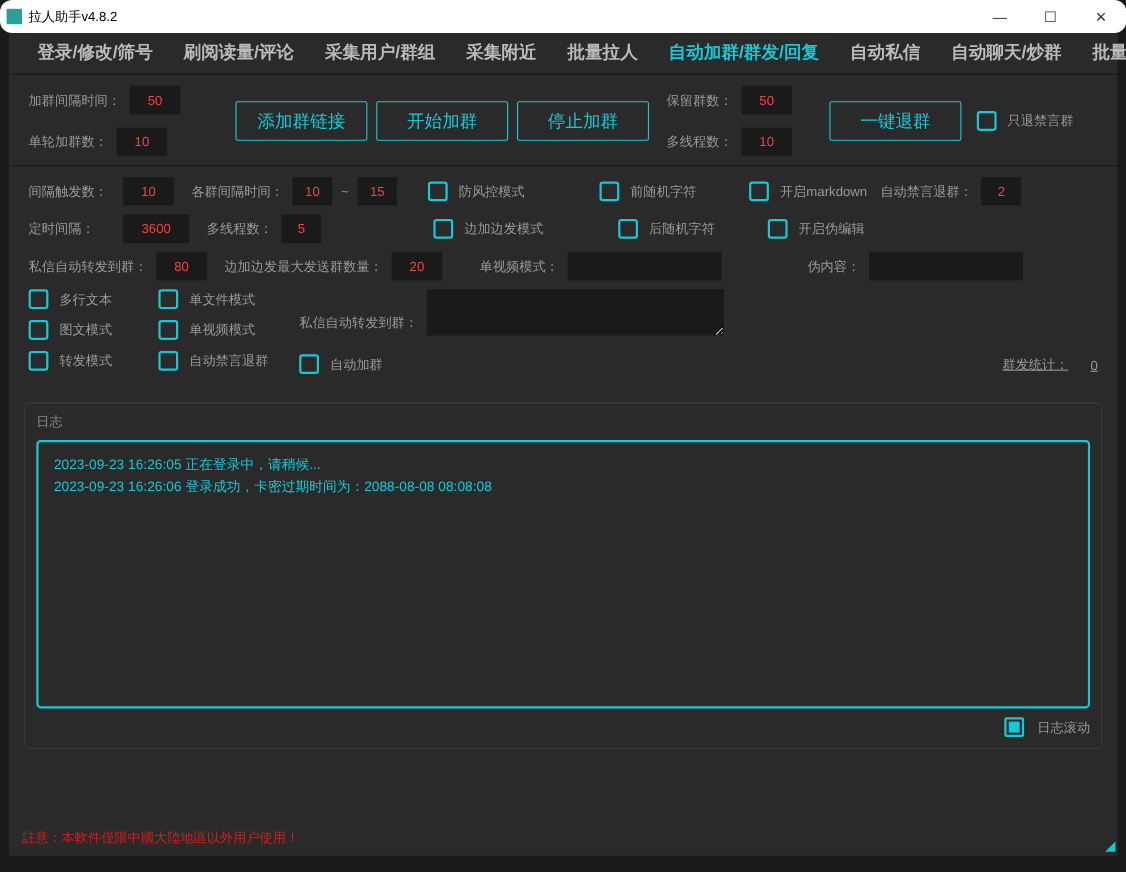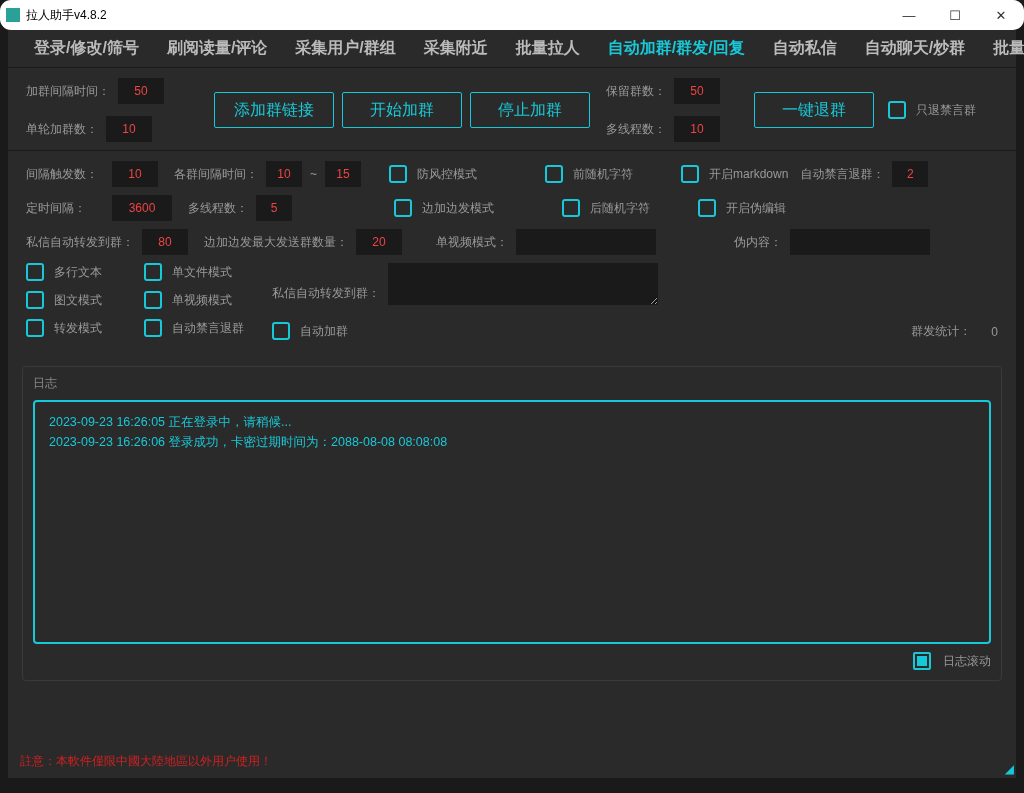--- a/index.html
+++ b/index.html
@@ -187,21 +187,21 @@
       </div>
       <div style="display:flex; flex-direction:column; gap:0;">
         <div style="height:22px"></div>
         <span class="lbl">私信自动转发到群：</span>
         <div class="chkgrp" style="margin-top:20px;">
             <span class="chk"></span>
             <span class="lbl">自动加群</span>
           </div>
       </div>
       <textarea class="multiline" style=""></textarea>
-      <div style="margin-left:auto; display:flex; align-items:center; gap:20px; align-self:flex-end;">
+      <div style="margin-left:auto; display:flex; align-items:center; gap:20px; align-self:flex-end;text-decoration:underline;">
         <span class="lbl">群发统计：</span>
         <span class="lbl">0</span>
       </div>
     </div>
   </div>
 
   <div class="log-section">
     <div class="log-title">日志</div>
     <div class="log-box">
       <div class="log-line">2023-09-23 16:26:05 正在登录中，请稍候...</div>

